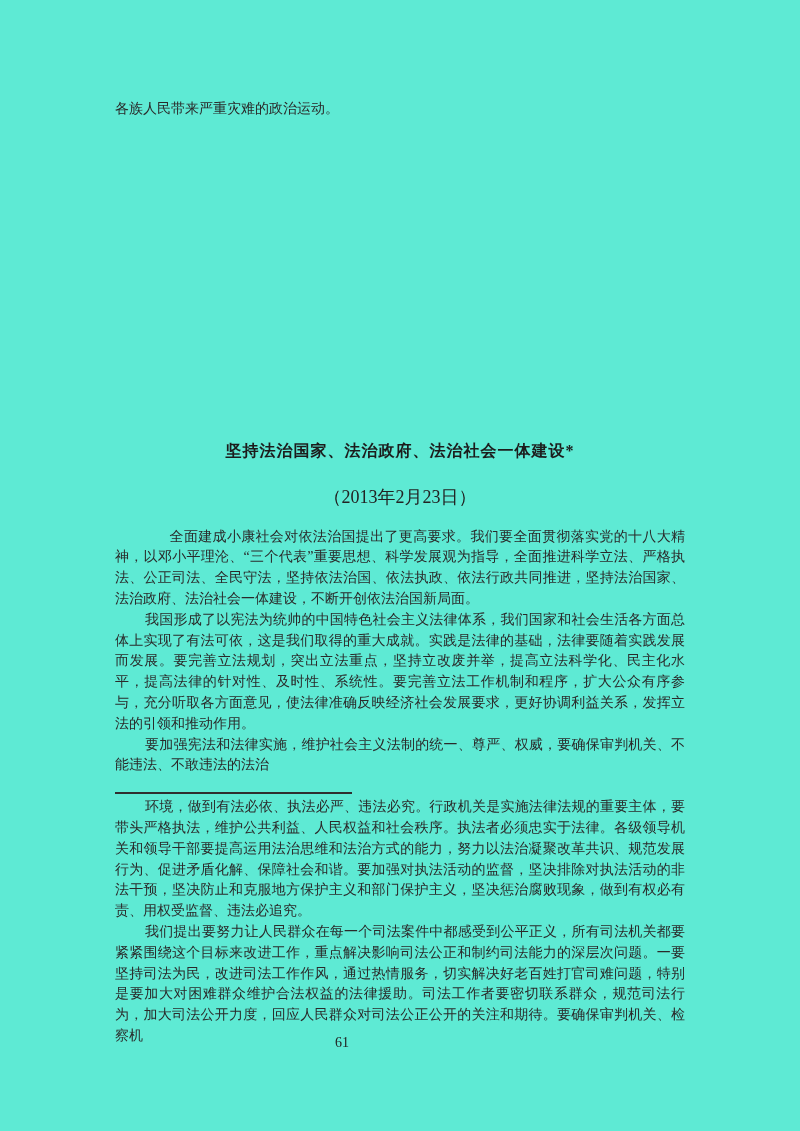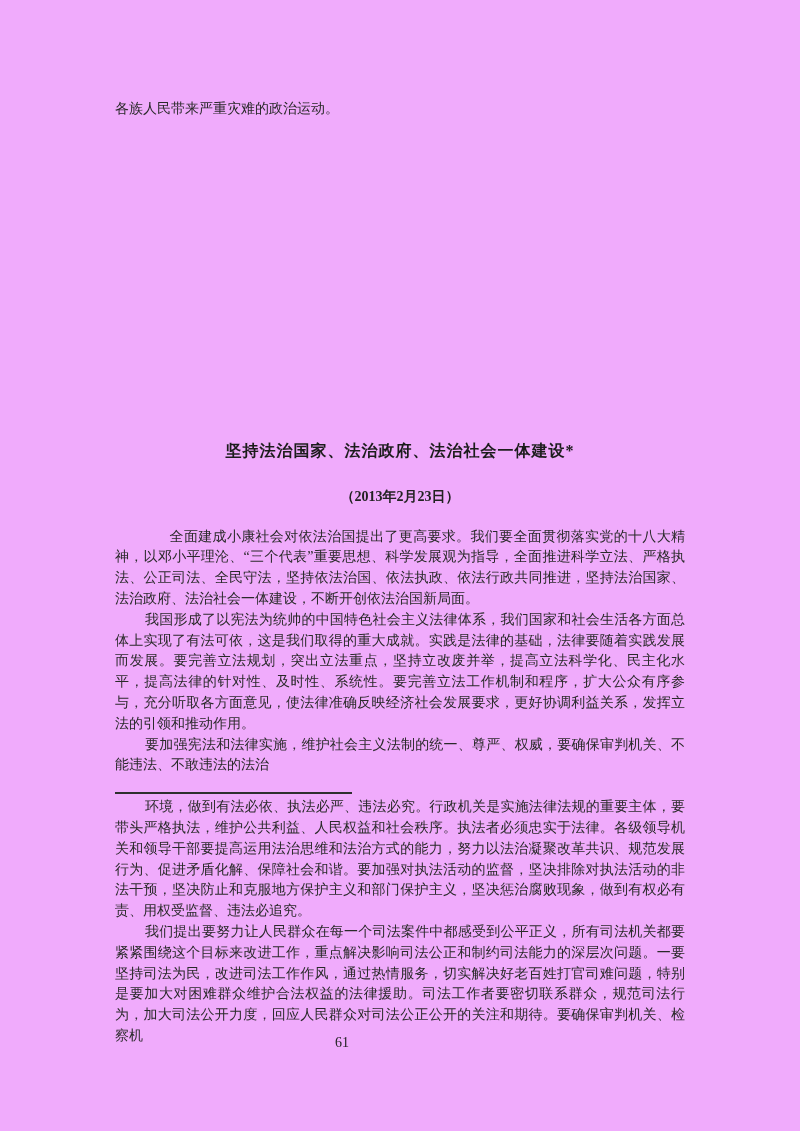--- a/index.html
+++ b/index.html
@@ -4,21 +4,21 @@
 <style>
   html, body {
     margin: 0;
     padding: 0;
     background: #ffffff;
   }
   .page {
     position: relative;
     width: 800px;
     height: 1131px;
-    background: #f0abfc;
+    background: #5eead4;
     overflow: hidden;
     font-family: "Liberation Serif", "DejaVu Serif", serif;
     color: #2a2a2a;
   }
   .content {
     position: absolute;
     left: 115px;
     top: 0;
     width: 570px;
   }
@@ -38,23 +38,23 @@
     font-size: 16px;
     line-height: 32px;
     font-weight: bold;
     letter-spacing: 1px;
     color: #1c1c1c;
     white-space: nowrap;
   }
   .article-date {
     margin-top: 20px;
     text-align: center;
-    font-size: 14px;
+    font-size: 18px;
     line-height: 20.8px;
-    font-weight: bold;
+    font-weight: normal;
     color: #222222;
   }
   .para {
     text-indent: 2.15em;
   }
   .para.first-para {
     margin-top: 19px;
     text-indent: 3.9em;
   }
   .footnote-rule {

